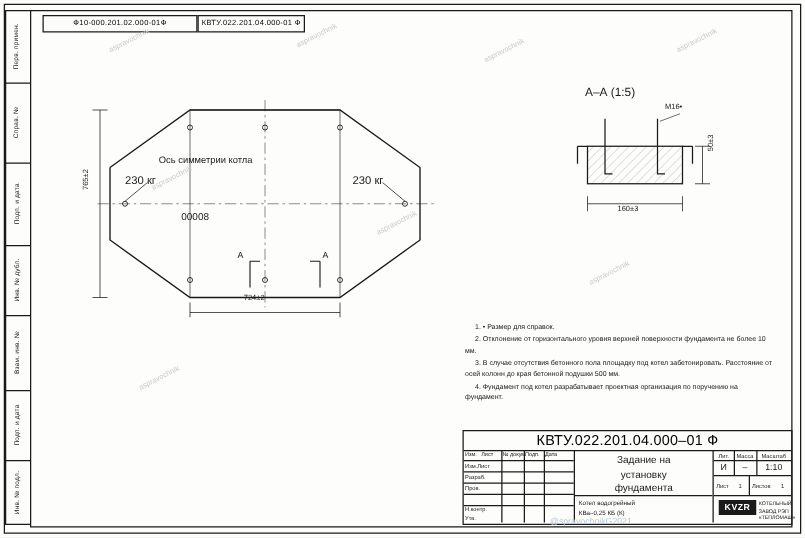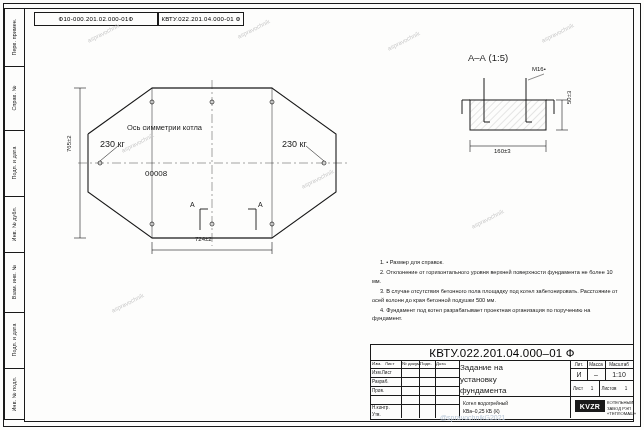--- a/index.html
+++ b/index.html
@@ -47,36 +47,36 @@
   }
   .tb-lower{position:absolute;left:0;top:15px;width:262px;height:58px;display:flex;}
   .tb-col-a{width:88px;border-right:1.2px solid #1a1a1a;position:relative;}
   .tb-col-b{width:110px;border-right:1.2px solid #1a1a1a;position:relative;}
   .tb-col-c{width:62px;position:relative;}
   .hl{position:absolute;left:0;width:100%;height:0;border-top:.8px solid #1a1a1a;}
   .vl{position:absolute;top:0;height:100%;width:0;border-left:.8px solid #1a1a1a;}
   .ta-row{position:absolute;left:1px;font-size:4.6px;color:#1a1a1a;white-space:nowrap;}
   .ta-head{position:absolute;font-size:4.4px;color:#1a1a1a;white-space:nowrap;}
   .tb-title{
-    position:absolute;left:0;top:2px;width:110px;
+    position:absolute;left:0;top:2px;width:110px;text-align:center;
     font-size:8px;line-height:1.45;color:#1a1a1a;
   }
   .tb-sub{position:absolute;left:3px;top:40px;width:104px;font-size:5px;line-height:1.5;color:#1a1a1a;}
   .cc{position:absolute;display:flex;align-items:center;justify-content:center;font-size:4.6px;color:#1a1a1a;}
   .logo{
     position:absolute;left:4px;top:40px;width:30px;height:12px;background:#1a1a1a;
     color:#fff;font-size:7px;font-weight:bold;display:flex;align-items:center;justify-content:center;
     letter-spacing:.4px;
   }
   .logo-txt{position:absolute;left:36px;top:40px;font-size:4.2px;line-height:1.35;color:#1a1a1a;}
   .wm-big{
     position:absolute;left:440px;top:414px;font-size:7px;color:#b9c8d8;white-space:nowrap;
   }
   .plan{position:absolute;left:60px;top:74px;width:300px;height:180px;}
-  .sec{position:absolute;left:448px;top:52px;width:130px;height:120px;}
+  .sec{position:absolute;left:448px;top:69px;width:130px;height:120px;}
   svg{display:block;}
 </style>
 </head>
 <body>
 
 <div id="sheet">
 
   <div class="frame-outer"></div>
   <div class="frame-inner"></div>
 

